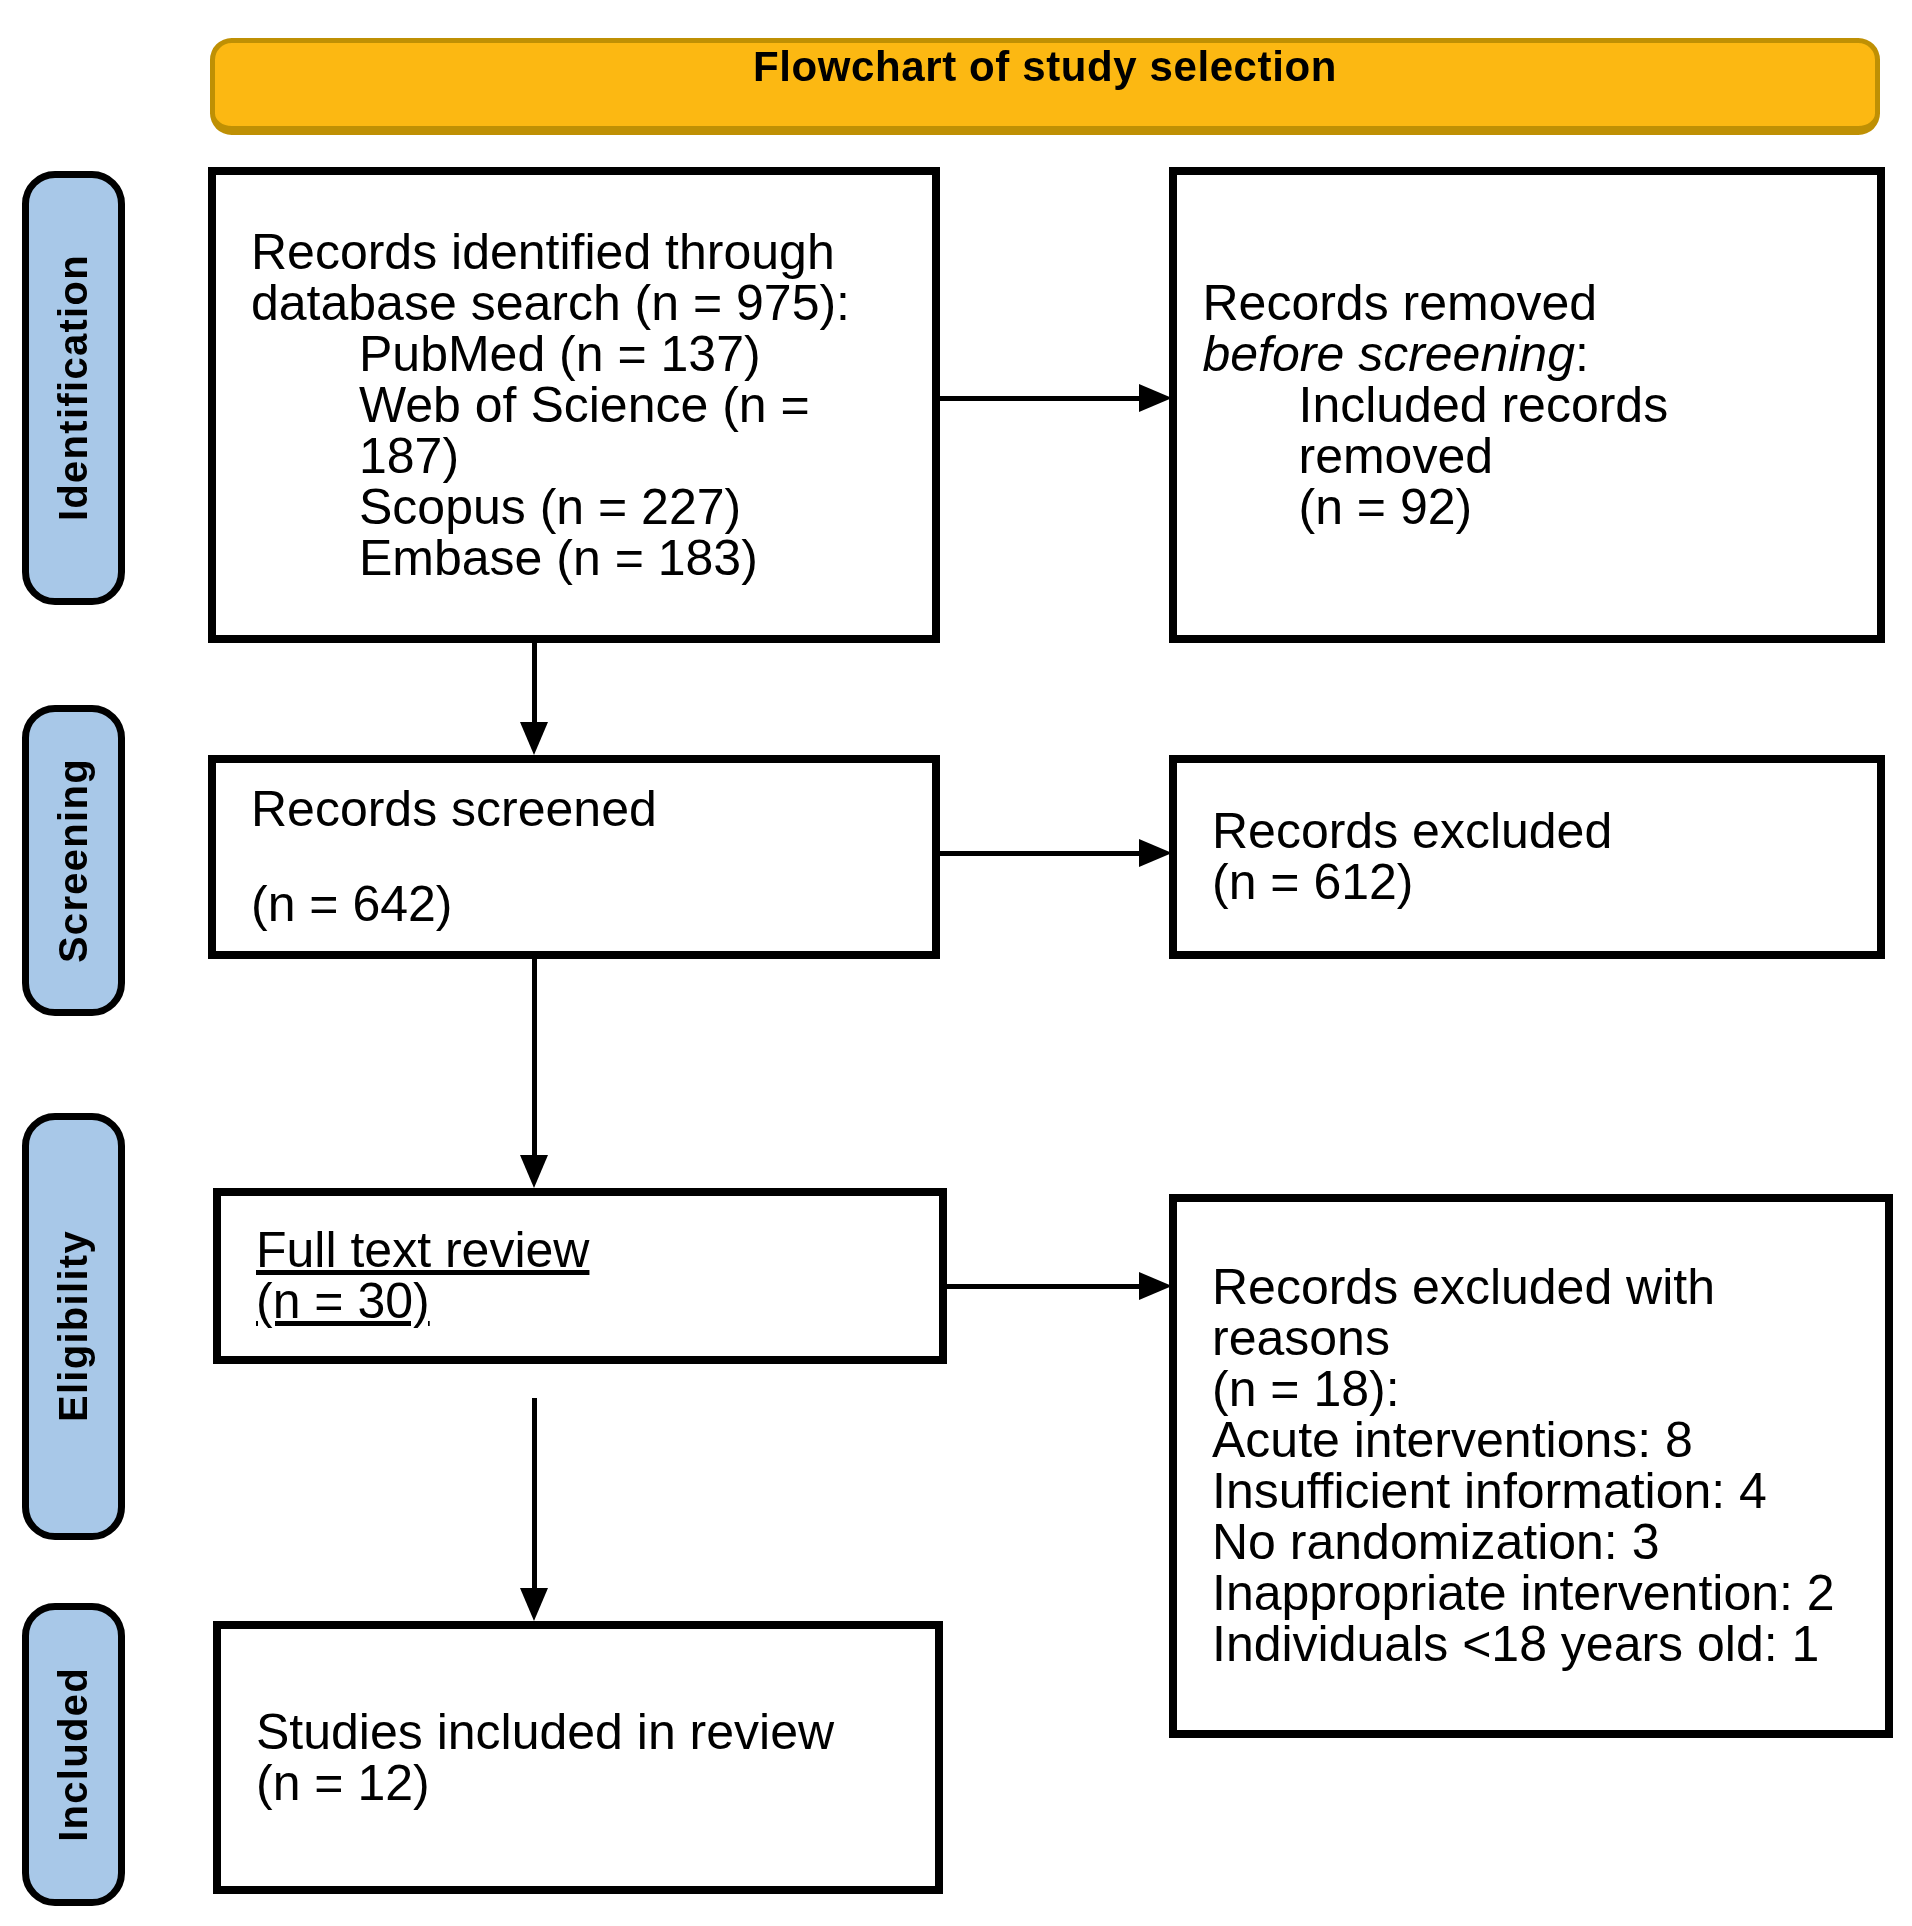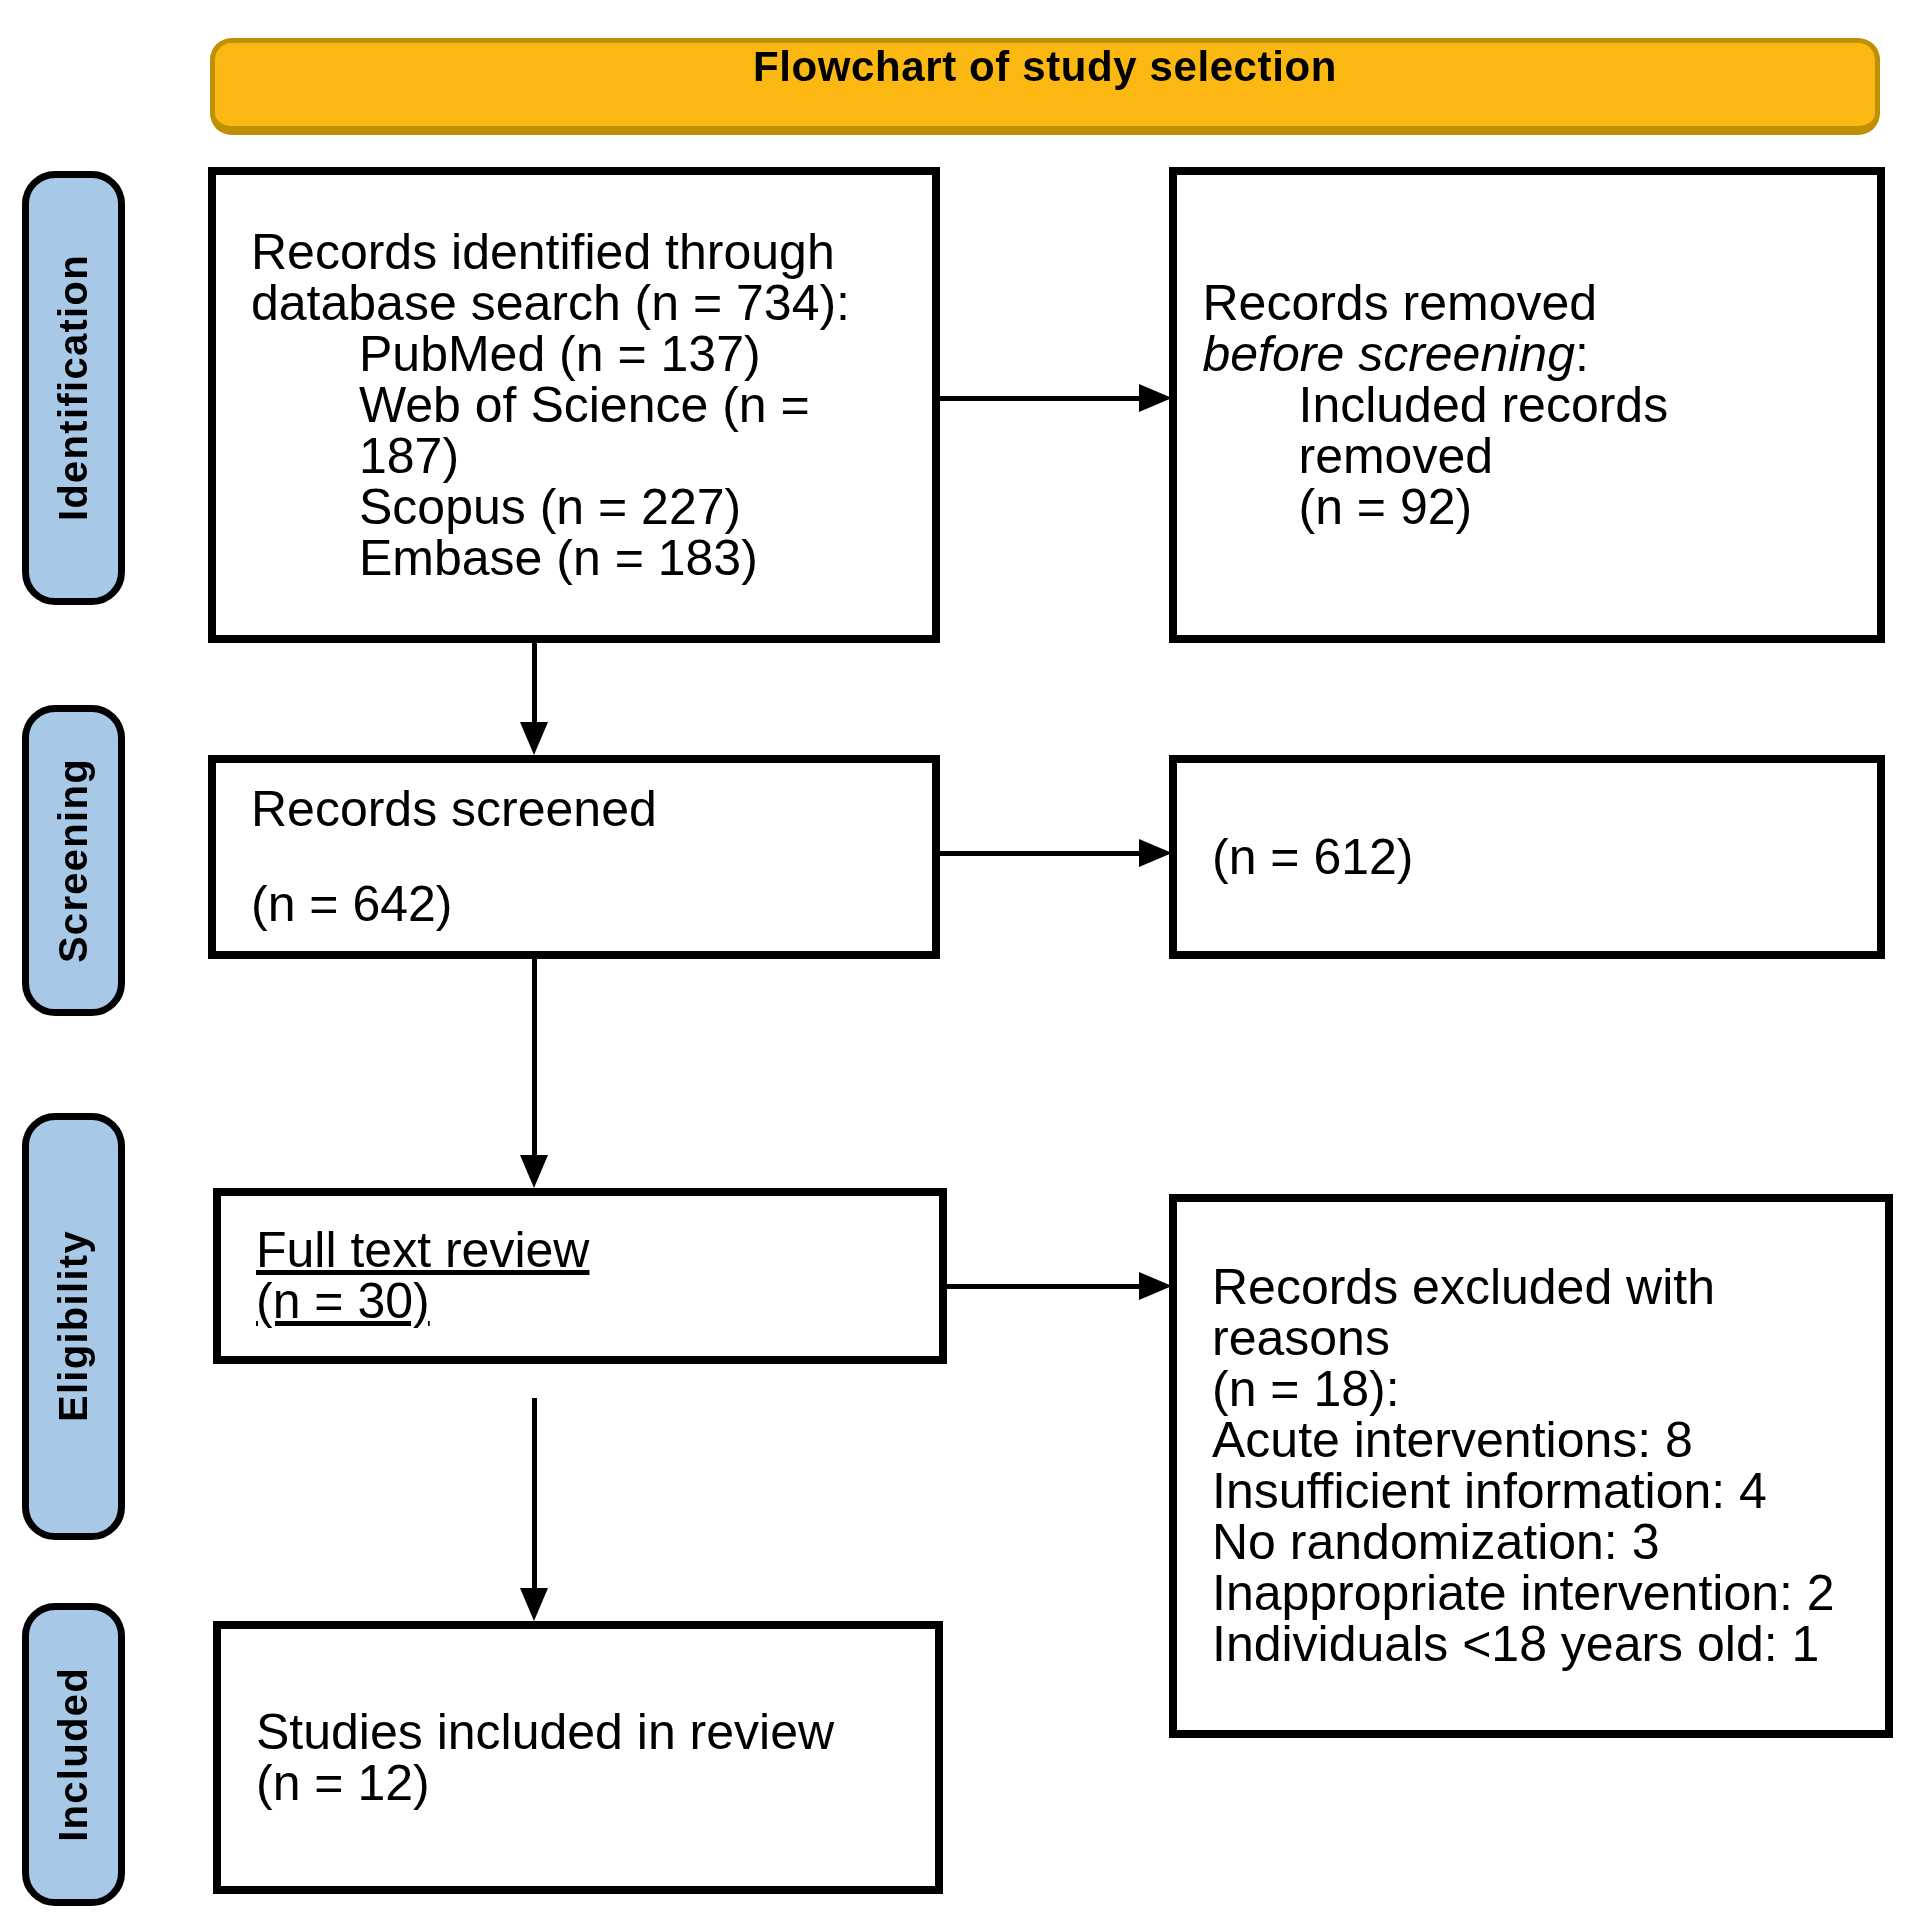--- a/index.html
+++ b/index.html
@@ -103,41 +103,42 @@
   </div>
   <div class="stage-label" style="top:1113px; height:427px;">
     <span class="vtext">Eligibility</span>
   </div>
   <div class="stage-label" style="top:1603px; height:303px;">
     <span class="vtext">Included</span>
   </div>
 
   <div class="flow-box pad-a" style="left:208px; top:167px; width:732px; height:476px;">
     <div>Records identified through</div>
-    <div>database search (n = 734):</div>
+    <div>database search (n = 975):</div>
     <div class="indent-a">PubMed (n = 137)</div>
     <div class="indent-a">Web of Science (n = 187)</div>
     <div class="indent-a">Scopus (n = 227)</div>
     <div class="indent-a">Embase (n = 183)</div>
   </div>
 
   <div class="flow-box pad-b" style="left:1169px; top:167px; width:716px; height:476px;">
     <div style="max-width:471px;">
       <span>Records removed </span><span class="it">before screening</span><span>:</span>
     </div>
     <div class="indent-b">Included records removed</div>
     <div class="indent-b">(n = 92)</div>
   </div>
 
   <div class="flow-box pad-a" style="left:208px; top:755px; width:732px; height:204px;gap:44px;">
     <div>Records screened</div>
     <div>(n = 642)</div>
   </div>
 
   <div class="flow-box pad-a" style="left:1169px; top:755px; width:716px; height:204px;">
+    <div>Records excluded</div>
     <div>(n = 612)</div>
   </div>
 
   <div class="flow-box pad-a" style="left:213px; top:1188px; width:734px; height:176px;text-decoration:underline;">
     <div>Full text review</div>
     <div>(n = 30)</div>
   </div>
 
   <div class="flow-box pad-a" style="left:1169px; top:1194px; width:724px; height:544px;">
     <div>Records excluded with reasons</div>

